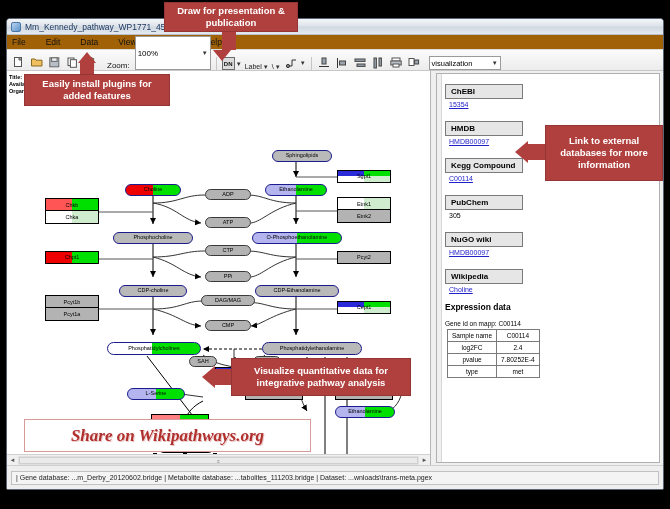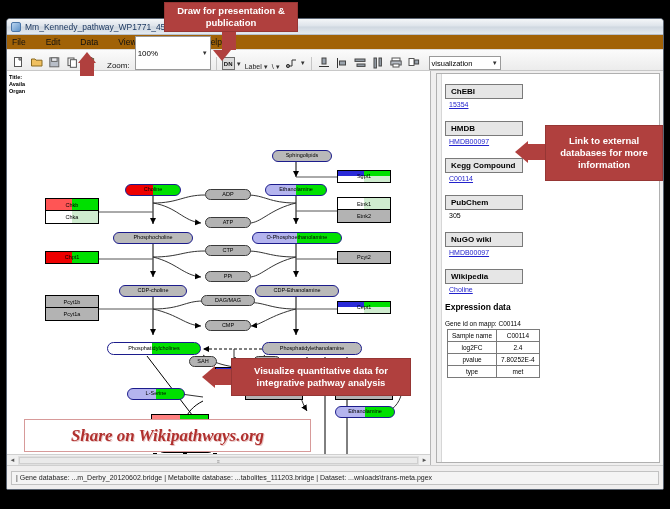--- a/index.html
+++ b/index.html
@@ -611,20 +611,21 @@
 
     <div class="statusbar">
       <div class="status-inner">| Gene database: ...m_Derby_20120602.bridge | Metabolite database: ...tabolites_111203.bridge | Dataset: ...wnloads\trans-meta.pgex</div>
     </div>
   </div>
 
   <div class="callout" style="left:164px;top:2px;width:134px;height:30px;">Draw for presentation &amp; publication</div>
   <div class="arrow-stem" style="left:222px;top:32px;width:14px;height:18px;"></div>
   <div class="arrow-dn" style="left:213px;top:50px;"></div>
 
+  <div class="callout" style="left:24px;top:74px;width:146px;height:32px;">Easily install plugins for added features</div>
   <div class="arrow-stem" style="left:80px;top:62px;width:14px;height:14px;"></div>
   <div class="arrow-up" style="left:78px;top:52px;"></div>
 
   <div class="callout" style="left:545px;top:125px;width:118px;height:56px;">Link  to external databases  for more information</div>
   <div class="arrow-stem" style="left:528px;top:144px;width:20px;height:16px;"></div>
   <div class="arrow-left-tri" style="left:515px;top:141px;"></div>
 
   <div class="callout" style="left:231px;top:358px;width:180px;height:38px;">Visualize quantitative data  for integrative pathway analysis</div>
   <div class="arrow-stem" style="left:215px;top:369px;width:20px;height:16px;"></div>
   <div class="arrow-left-tri" style="left:202px;top:366px;"></div>

